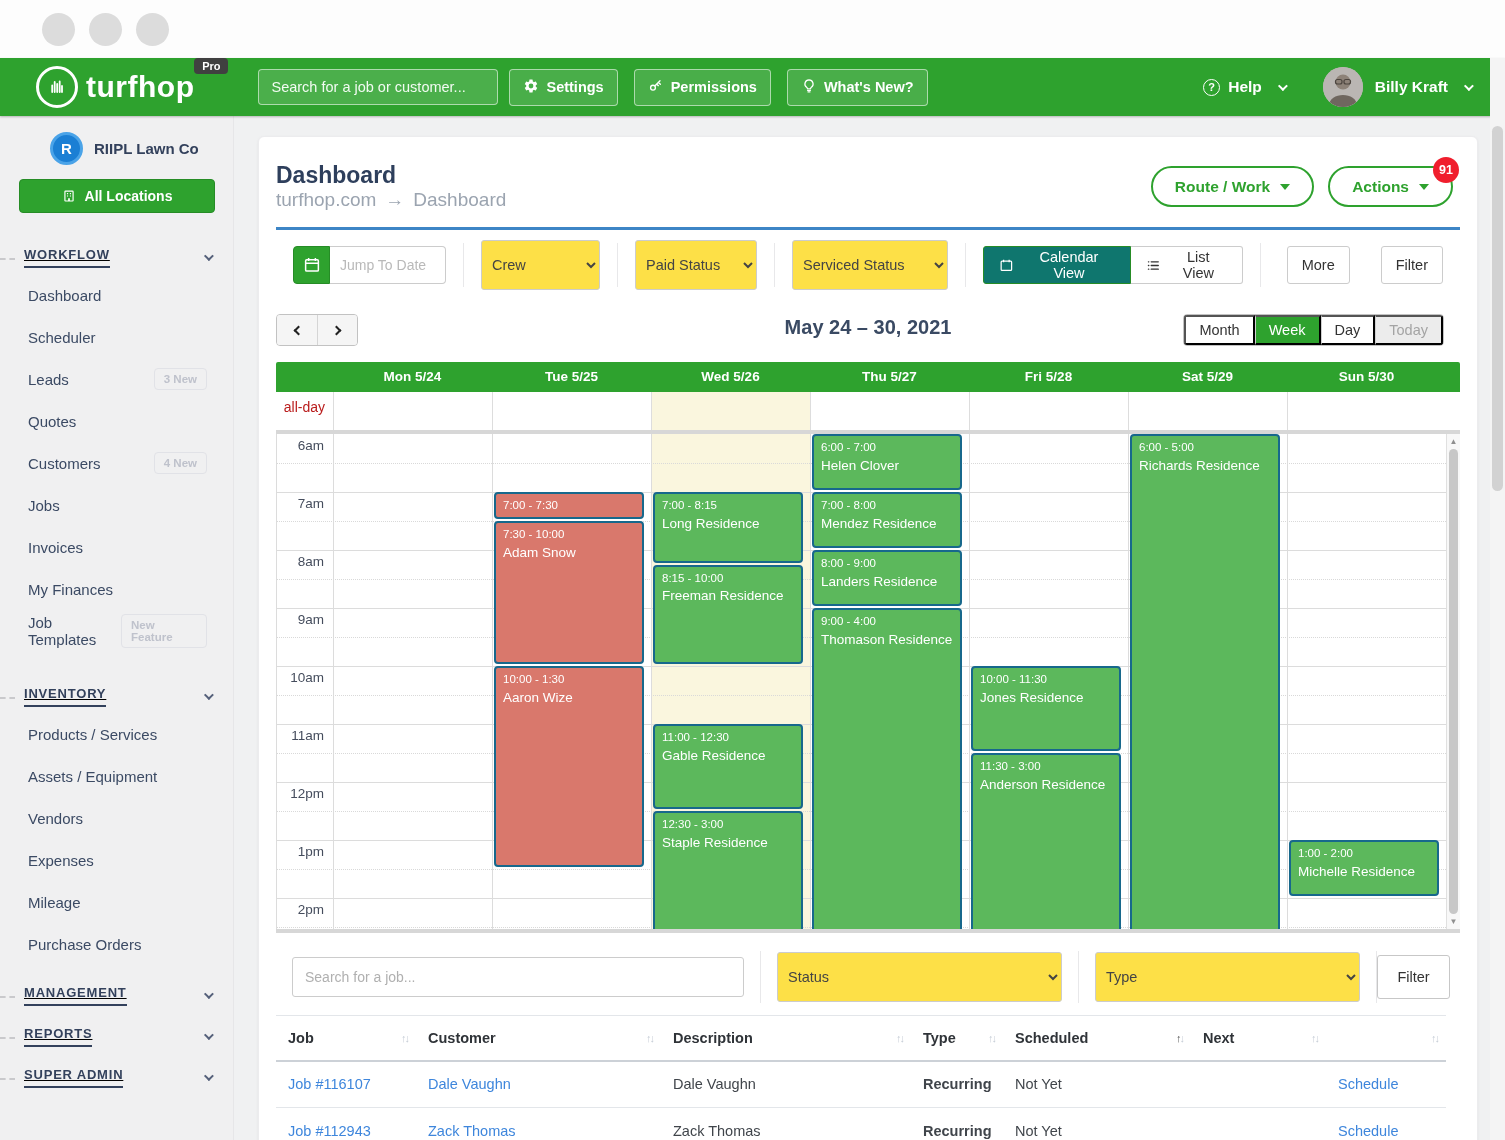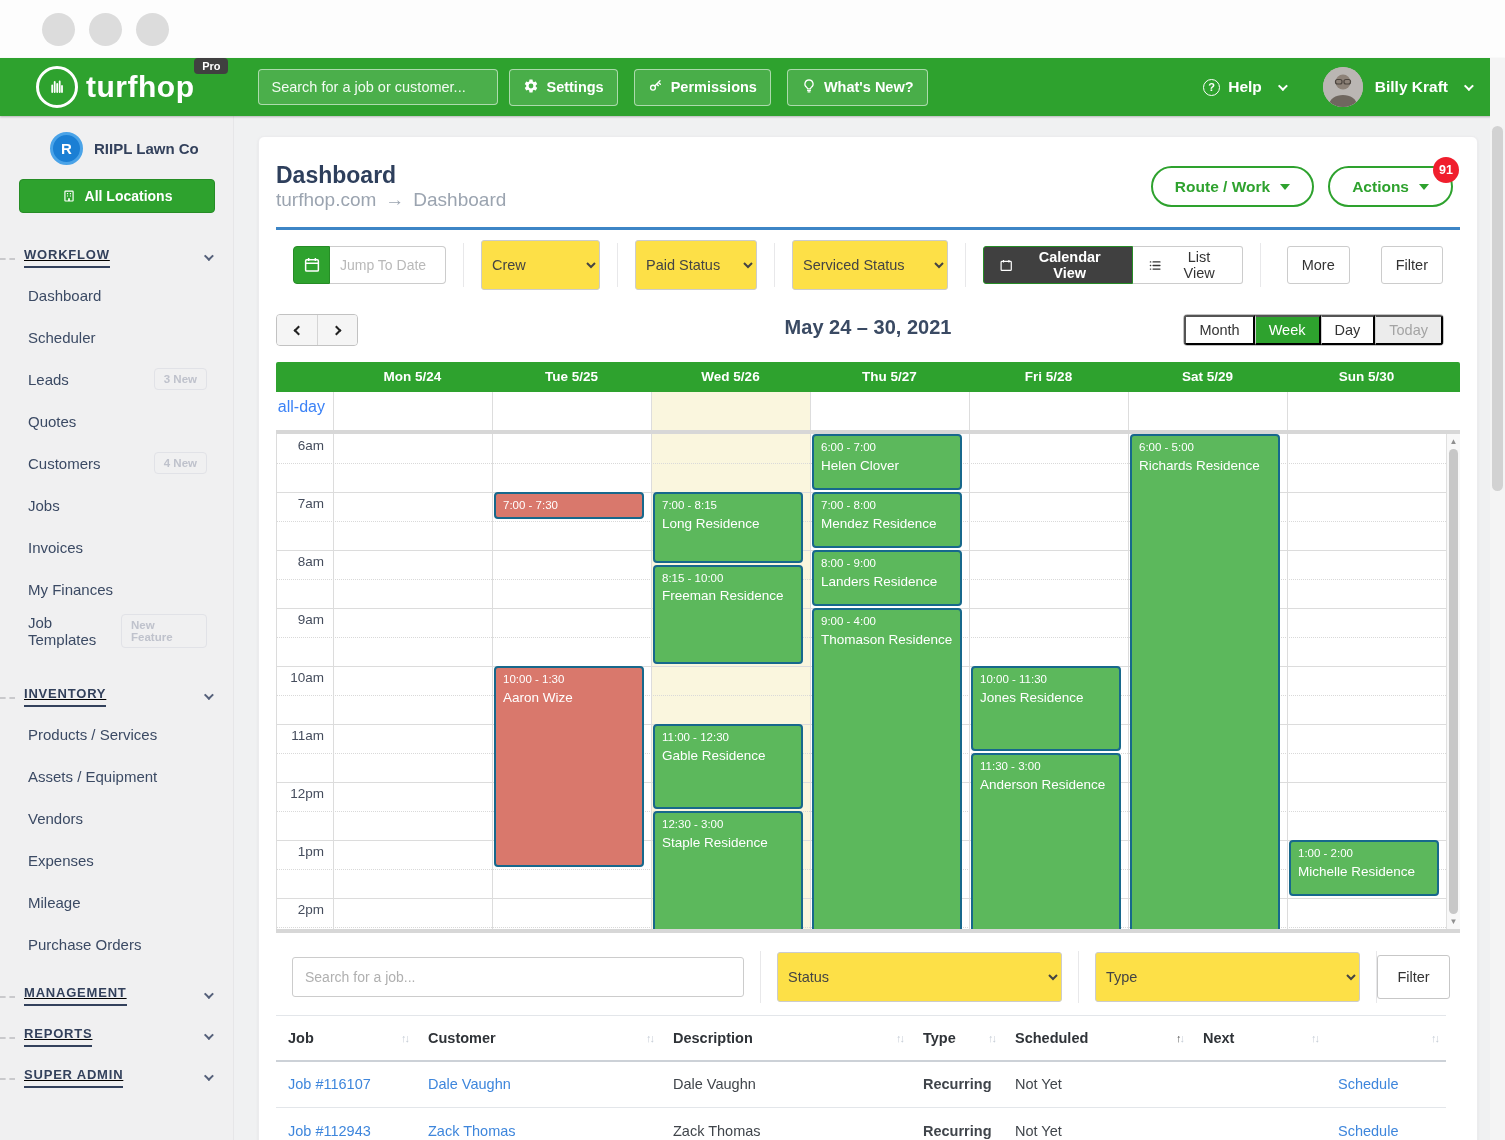--- a/index.html
+++ b/index.html
@@ -64,21 +64,21 @@
   .fgroup { display:flex; align-items:center; padding:0 17px; height:44px; }
   .fgroup.divider { border-right:1px solid #e8e8ea; }
   .date-ico-btn { width:37px; height:38px; background:#2ea22e; border:1px solid #268c26; border-radius:4px 0 0 4px; display:flex; align-items:center; justify-content:center; color:#fff; cursor:pointer; }
   .date-ico-btn svg { width:18px; height:18px; }
   .jump-input { width:116px; height:38px; border:1px solid #ccc; border-left:none; border-radius:0 4px 4px 0; font-size:14px; padding:0 10px; color:#444; outline:none; }
   .jump-input::placeholder { color:#b9b9b9; }
   select.flt { height:50px; border:1px solid #ccc; border-radius:3px; background:#fde047; color:#444; font-size:14.5px; padding:0 6px; outline:none; }
   .w-crew{width:119px}.w-paid{width:122px}.w-serv{width:156px}.w-status{width:285px}.w-type{width:265px}
   .view-toggle { display:flex; }
   .vt-btn { height:38px; display:flex; align-items:center; gap:9px; font-size:14.5px; padding:0 15px; cursor:pointer; border:1px solid #ccc; background:#fff; color:#333; }
-  .vt-btn.active { background:#404040; border-color:#268c26; color:#fff; font-weight:700; border-radius:3px 0 0 3px; }
+  .vt-btn.active { background:#0f766e; border-color:#268c26; color:#fff; font-weight:400; border-radius:3px 0 0 3px; }
   .vt-btn.inactive { border-left:none; border-radius:0 3px 3px 0; }
   .vt-btn svg { width:15px; height:15px; }
   .plain-btn { height:38px; padding:0 14px; border:1px solid #ccc; border-radius:3px; background:#fff; color:#333; font-size:14.5px; cursor:pointer; }
   .fgroup.last { gap:31px; padding-left:26px; }
 
   
   .cal-nav { position:relative; height:32px; margin:14px 0 16px; }
   .nav-group { position:absolute; left:0; top:0; display:flex; border:1px solid #c2c2c2; border-radius:4px; overflow:hidden; background:#f5f5f5; }
   .nav-arrow { width:40px; height:30px; display:flex; align-items:center; justify-content:center; cursor:pointer; color:#222; background:#f5f5f5; }
   .nav-arrow + .nav-arrow { border-left:1px solid #d5d5d5; }
@@ -91,21 +91,21 @@
   .vg-btn.active { background:#2ea22e; color:#fff; }
   .vg-btn.disabled { background:#ececec; color:#a4a4a4; cursor:default; }
 
   
   .calendar { width:1184px; }
   .cal-days { display:grid; grid-template-columns:57px repeat(7,159px); background:#2ea22e; border-radius:2px 2px 0 0; }
   .cal-day-head { height:30px; line-height:30px; text-align:center; color:#fff; font-size:13.5px; font-weight:700; }
   .all-day-row { display:grid; grid-template-columns:57px repeat(7,159px); }
   .all-day-cell { height:38px; border-left:1px solid #ddd; background:#fff; }
   .all-day-cell.today { background:#faf6de; }
-  .all-day-gutter { height:30px; font-size:16px; color:#3b82f6; display:flex; align-items:center; justify-content:flex-end; padding-right:8px; border-left:1px solid #ddd; }
+  .all-day-gutter { height:30px; font-size:14px; color:#b91c1c; display:flex; align-items:center; justify-content:flex-end; padding-right:8px; border-left:1px solid #ddd; }
   .gray-band { width:1184px; height:4px; background:#d7d7d7; }
   .cal-scroll { position:relative; width:1184px; height:495px; }
   .time-grid { position:absolute; left:0; top:0; width:1170px; height:495px; overflow:hidden; }
   .tg-today { position:absolute; top:0; height:100%; background:#faf6de; }
   .h-line { position:absolute; left:0; width:1170px; border-top:1px solid #dcdcdc; }
   .h-line.dot { border-top:1px dotted #d9d9d9; }
   .v-line { position:absolute; top:0; height:100%; border-left:1px solid #dcdcdc; }
   .t-label { position:absolute; width:49px; text-align:right; font-size:13.5px; color:#454d5d; }
   .ev { position:absolute; border:2px solid #17688c; border-radius:4px; color:#fff; padding:3px 7px; overflow:hidden; cursor:pointer; }
   .ev.green { background:#5cb85c; }
@@ -423,20 +423,24 @@
               <div class="t-label" style="top: 120px; right: 1122px; left: 0px; text-align: right; width: 48px;">8am</div>
               <div class="t-label" style="top: 178px; right: 1122px; left: 0px; text-align: right; width: 48px;">9am</div>
               <div class="t-label" style="top: 236px; right: 1122px; left: 0px; text-align: right; width: 48px;">10am</div>
               <div class="t-label" style="top: 294px; right: 1122px; left: 0px; text-align: right; width: 48px;">11am</div>
               <div class="t-label" style="top: 352px; right: 1122px; left: 0px; text-align: right; width: 48px;">12pm</div>
               <div class="t-label" style="top: 410px; right: 1122px; left: 0px; text-align: right; width: 48px;">1pm</div>
               <div class="t-label" style="top: 468px; right: 1122px; left: 0px; text-align: right; width: 48px;">2pm</div>
               <div class="ev red" style="left: 218px; width: 150px; top: 58px; height: 27px;">
                 <div class="ev-time">7:00 - 7:30</div>
                 <div class="ev-title">Tommy Lee</div>
+              </div>
+              <div class="ev red" style="left: 218px; width: 150px; top: 87px; height: 143px;">
+                <div class="ev-time">7:30 - 10:00</div>
+                <div class="ev-title">Adam Snow</div>
               </div>
               <div class="ev red" style="left: 218px; width: 150px; top: 232px; height: 201px;">
                 <div class="ev-time">10:00 - 1:30</div>
                 <div class="ev-title">Aaron Wize</div>
               </div>
               <div class="ev green" style="left: 377px; width: 150px; top: 58px; height: 70.5px;">
                 <div class="ev-time">7:00 - 8:15</div>
                 <div class="ev-title">Long Residence</div>
               </div>
               <div class="ev green" style="left: 377px; width: 150px; top: 130.5px; height: 99.5px;">

